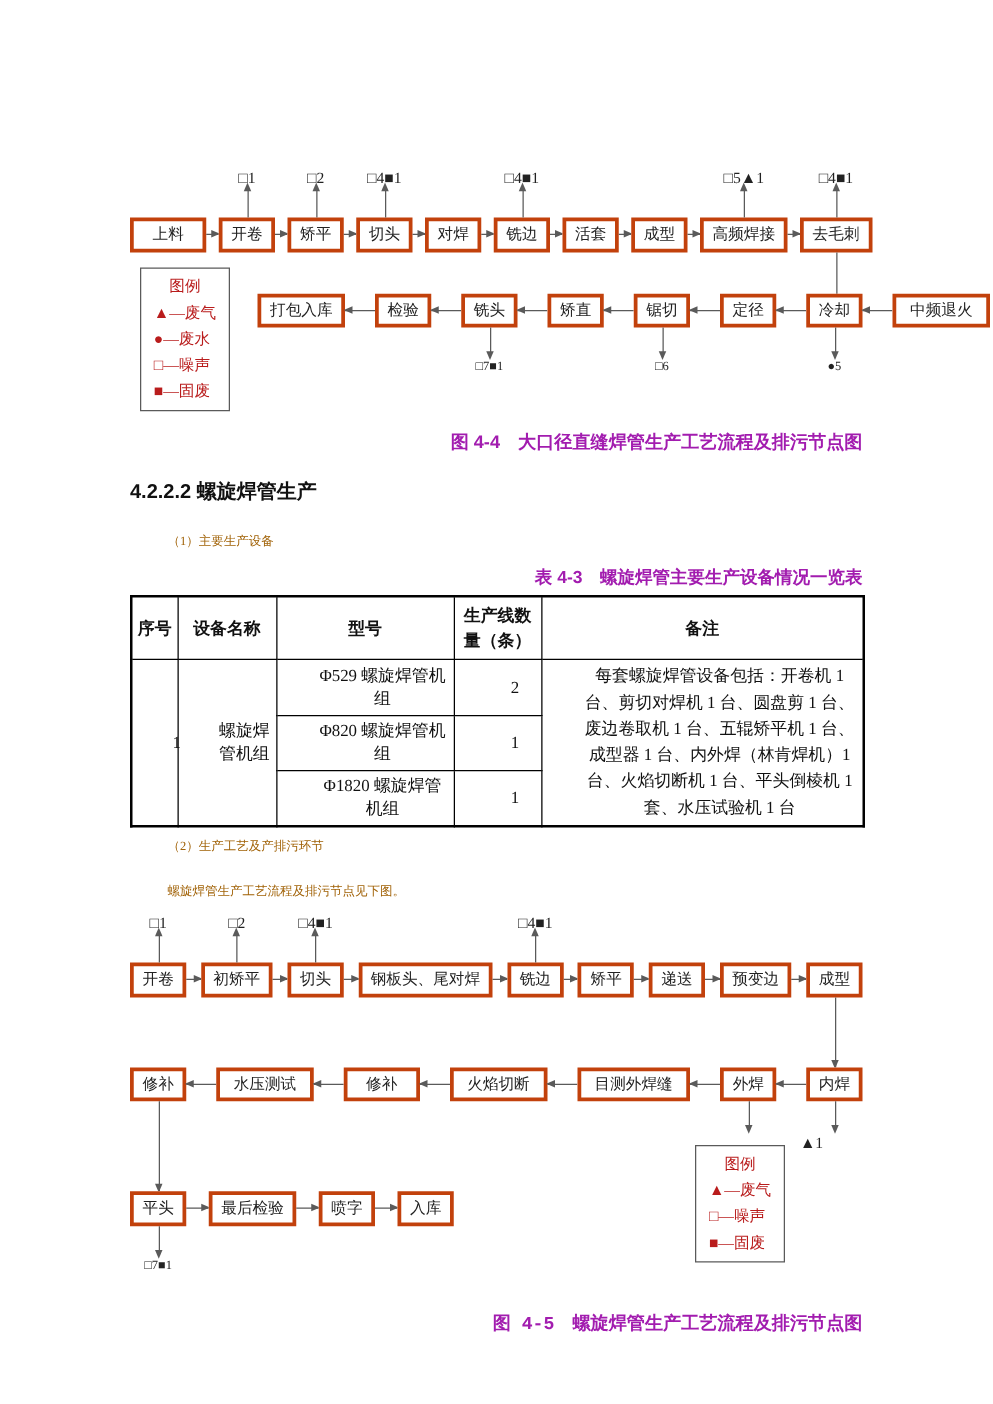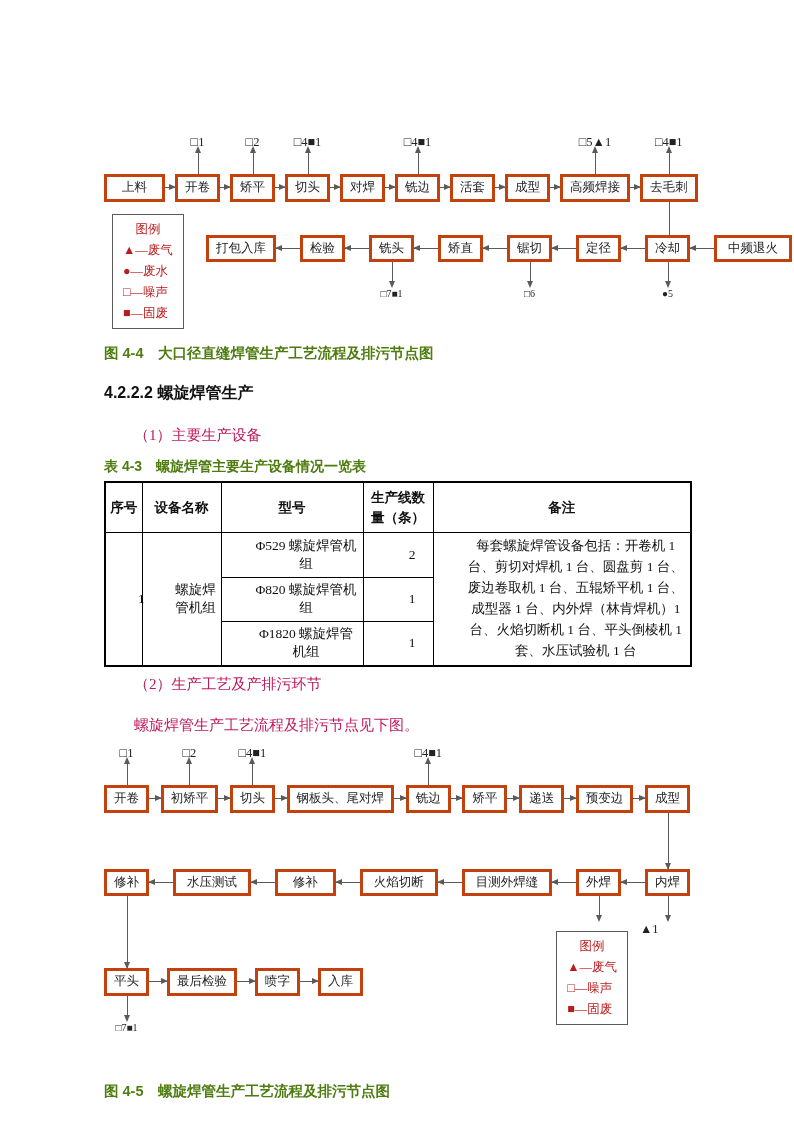--- a/index.html
+++ b/index.html
@@ -44,26 +44,26 @@
             font-size:10px; white-space:nowrap; color:#222; }
   .gaslab { position:absolute; top:calc(100% + 26px); right:70%; font-size:12.5px; white-space:nowrap; color:#222; }
   .legend { position:absolute; border:1px solid #5a5a5a; background:#fff; padding:7px 10px;
             font-size:12.5px; color:#b91c1c; line-height:1.2; }
   .legend .lt { text-align:center; margin-bottom:5px; }
   .legend .li { margin:6px 0 0 0; white-space:nowrap; }
   .lg1 { left:8px; top:84px; }
   .lg2 { right:62px; top:190px; }
 
   
-  .figcap { text-align:left; font-weight:bold; font-size:14.5px; color:#4d7c0f;
+  .figcap { text-align:right; font-weight:bold; font-size:14.5px; color:#a21caf;
             font-family:"Liberation Sans", sans-serif; }
   .cap44 { margin-top:26px; }
-  .cap45 { margin-top:34px; }
+  .cap45 { margin-top:16px;font-family:Liberation Mono, monospace; }
   .h3 { font-weight:bold; font-size:16px; color:#111; margin-top:20px; font-family:"Liberation Sans", sans-serif; }
-  .para { font-size:15px; margin-top:22px; color:#be185d; }
+  .para { font-size:10px; margin-top:22px; color:#a16207; }
   .ind { padding-left:30px; }
   .tabcap { margin-top:13px; font-size:14px; }
 
   
   table.equip { border-collapse:collapse; width:586px; table-layout:fixed; margin-top:5px;
                 border:2px solid #000; }
   table.equip th, table.equip td { border:1px solid #000; font-size:13.5px; padding:3px 4px;
                 text-align:center; vertical-align:middle; color:#111; }
   table.equip th { font-weight:bold; font-family:"Liberation Sans", sans-serif; padding:5px 2px; line-height:1.45; }
   table.equip td { height:28px;padding-left:32px; }

